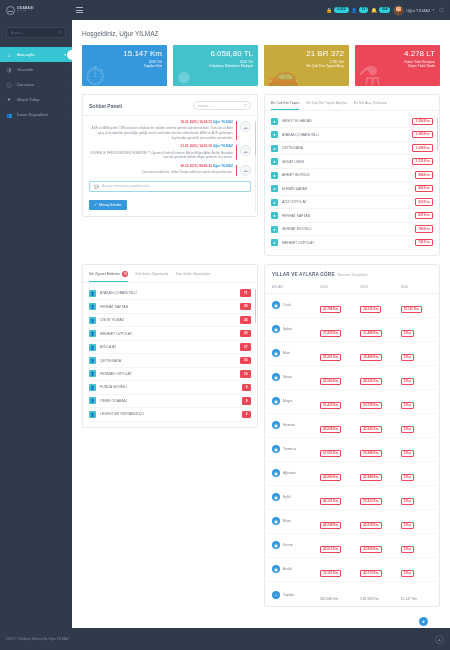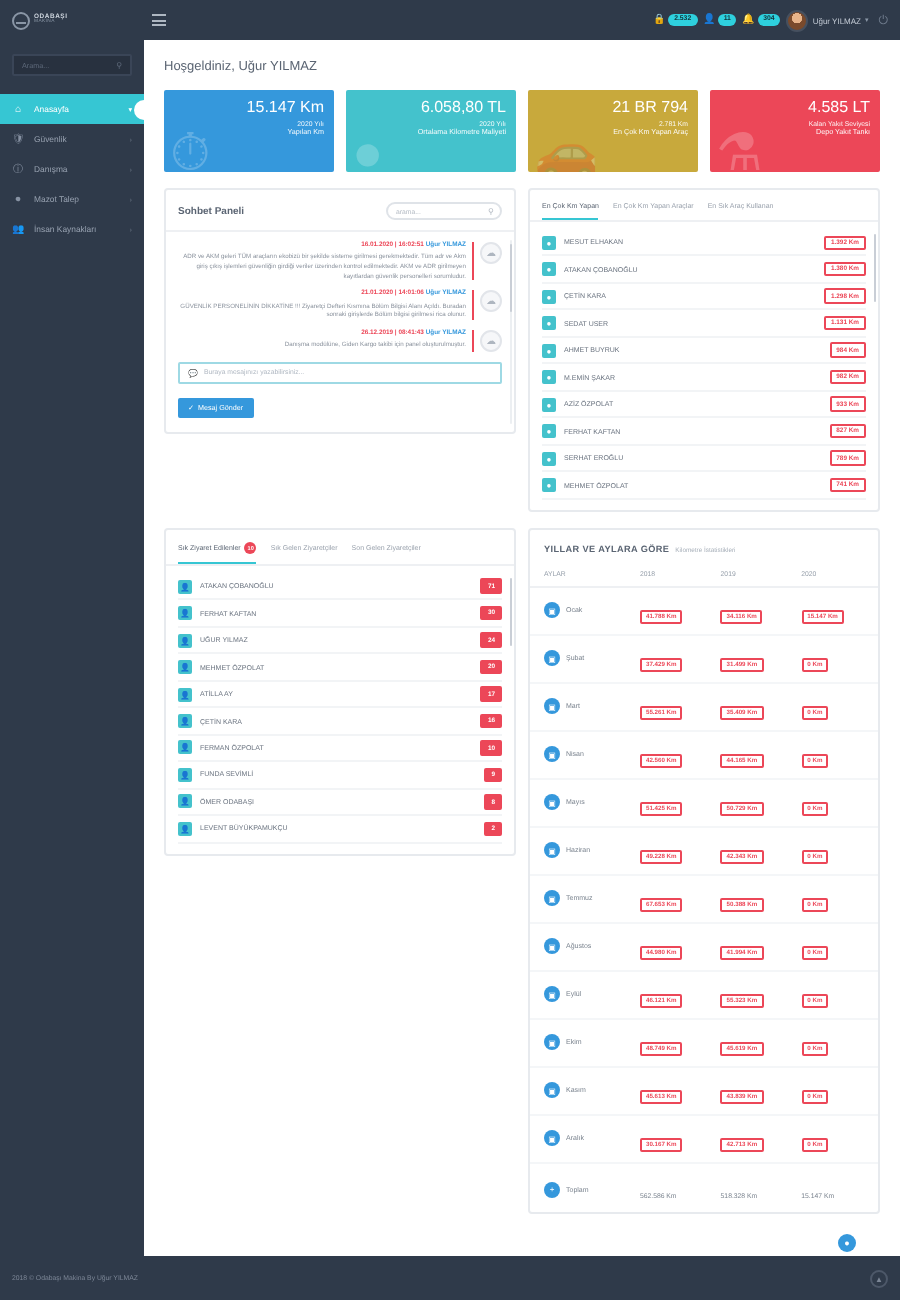--- a/index.html
+++ b/index.html
@@ -338,27 +338,27 @@
         <div class="kpi-s2">Yapılan Km</div>
       </div>
       <div class="kpi teal">
         <span class="kpi-bg">●</span>
         <div class="kpi-num">6.058,80 TL</div>
         <div class="kpi-s1">2020 Yılı</div>
         <div class="kpi-s2">Ortalama Kilometre Maliyeti</div>
       </div>
       <div class="kpi gold">
         <span class="kpi-bg">🚗</span>
-        <div class="kpi-num">21 BR 794</div>
+        <div class="kpi-num">21 BR 372</div>
         <div class="kpi-s1">2.781 Km</div>
         <div class="kpi-s2">En Çok Km Yapan Araç</div>
       </div>
       <div class="kpi red">
         <span class="kpi-bg">⚗</span>
-        <div class="kpi-num">4.585 LT</div>
+        <div class="kpi-num">4.278 LT</div>
         <div class="kpi-s1">Kalan Yakıt Seviyesi</div>
         <div class="kpi-s2">Depo Yakıt Tankı</div>
       </div>
     </div>
 
     <div class="row">
 
       <div class="card">
         <div class="card-head">
           <span class="card-title">Sohbet Paneli</span>

